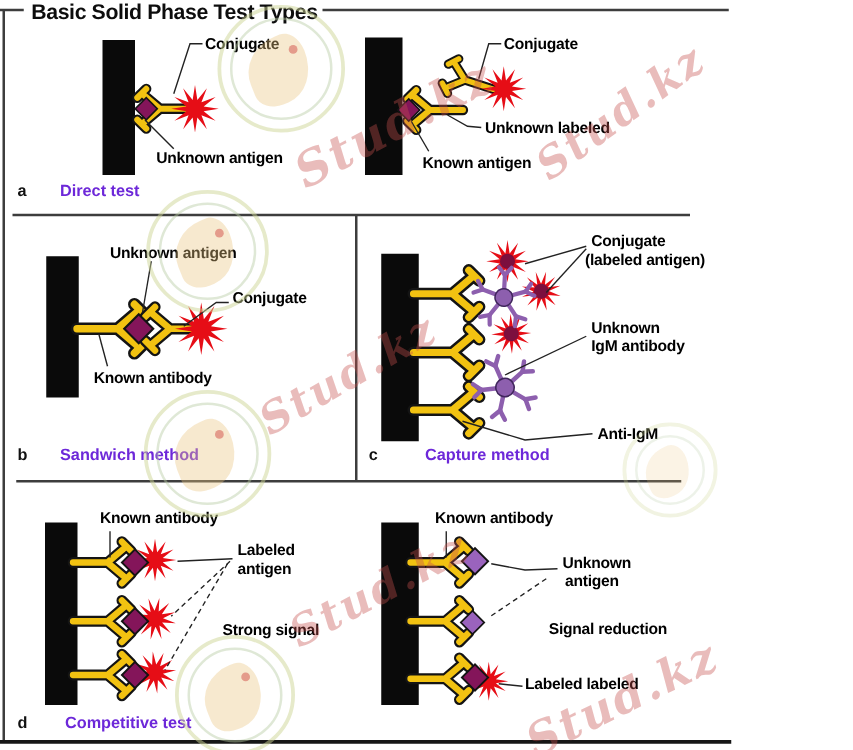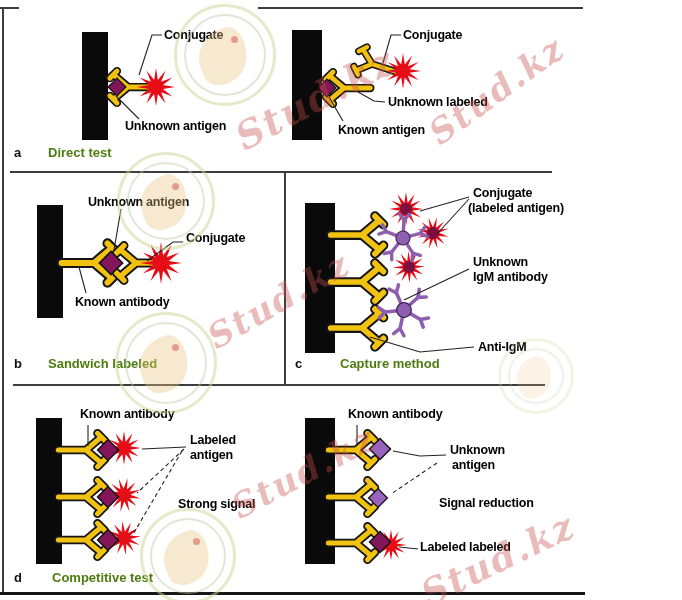--- a/index.html
+++ b/index.html
@@ -1,21 +1,21 @@
 <!DOCTYPE html>
 <html style="--yellow: #f2c211; --ink: #141414; --red: #e60d16; --dark-red: #7c0f3e; --maroon: #84155a; --violet: #9a63bd; --purple: #8d5fae;"><head>
 <meta charset="utf-8">
 <style>
   html,body{margin:0;padding:0;background:#fff;}
   #stage{position:relative;width:682px;height:600px;background:#fff;overflow:hidden;
          font-family:"Liberation Sans",sans-serif;color:#1c1c1c;}
   .bar{position:absolute;background:#0a0a0a;}
   .frame{position:absolute;background:#3d3d3d;}
   .lbl{position:absolute;font-size:12.5px;font-weight:700;letter-spacing:-0.2px;white-space:nowrap;color:#000000;}
-  .cap{position:absolute;font-size:13px;font-weight:700;white-space:nowrap;color:#4d7c0f;}
+  .cap{position:absolute;font-size:13px;font-weight:700;white-space:nowrap;color:#6d28d9;}
   .letter{position:absolute;font-size:13px;font-weight:700;color:#111;}
   #title{position:absolute;left:25px;top:0px;font-size:17px;font-weight:700;letter-spacing:-0.3px;color:#0d0d0d;}
   #rif{position:absolute;left:585px;top:8px;font-size:42px;font-weight:700;letter-spacing:1px;color:#141414;}
   svg{position:absolute;left:0;top:0;}
   .ab-o{stroke:var(--ink);stroke-width:7.5;fill:none;stroke-linecap:round;stroke-linejoin:round;}
   .ab-f{stroke:var(--yellow);stroke-width:4.4;fill:none;stroke-linecap:round;stroke-linejoin:round;}
   .star{fill:var(--red);}
   .core{fill:var(--dark-red);}
   .dia-dark{fill:var(--maroon);stroke:var(--ink);stroke-width:1.6;}
   .dia-light{fill:var(--violet);stroke:var(--ink);stroke-width:1.6;}
@@ -38,20 +38,21 @@
 <div id="stage">
 
   <div class="frame" style="left:0;top:7px;width:19px;height:2px;"></div>
   <div class="frame" style="left:258px;top:7px;width:325px;height:2px;"></div>
   <div class="frame" style="left:2px;top:8px;width:2px;height:586px;"></div>
   <div class="frame" style="left:10px;top:171px;width:542px;height:2px;"></div>
   <div class="frame" style="left:284px;top:172px;width:2px;height:213px;"></div>
   <div class="frame" style="left:13px;top:384px;width:532px;height:2px;"></div>
   <div class="frame" style="left:0;top:592px;width:585px;height:3px;background:#161616;"></div>
 
+  <div id="title">Basic Solid Phase Test Types</div>
 
   <div class="bar" style="left:82px;top:32px;width:26px;height:108px;"></div>
   <div class="bar" style="left:292px;top:30px;width:30px;height:110px;"></div>
   <div class="bar" style="left:37px;top:205px;width:26px;height:113px;"></div>
   <div class="bar" style="left:305px;top:203px;width:30px;height:150px;"></div>
   <div class="bar" style="left:36px;top:418px;width:26px;height:146px;"></div>
   <div class="bar" style="left:305px;top:418px;width:30px;height:146px;"></div>
 
   <svg width="682" height="600" viewBox="0 0 682 600">
     <defs>
@@ -188,21 +189,21 @@
   <div class="cap" style="left:48px;top:145px;">Direct test</div>
 
   <div class="lbl" style="left:403px;top:28px;">Conjugate</div>
   <div class="lbl" style="left:388px;top:95px;">Unknown labeled</div>
   <div class="lbl" style="left:338px;top:123px;">Known antigen</div>
 
   <div class="lbl" style="left:88px;top:195px;">Unknown antigen</div>
   <div class="lbl" style="left:186px;top:231px;">Conjugate</div>
   <div class="lbl" style="left:75px;top:295px;">Known antibody</div>
   <div class="letter" style="left:14px;top:356px;">b</div>
-  <div class="cap" style="left:48px;top:356px;">Sandwich labeled</div>
+  <div class="cap" style="left:48px;top:356px;">Sandwich method</div>
 
   <div class="lbl" style="left:473px;top:186px;">Conjugate</div>
   <div class="lbl" style="left:468px;top:201px;">(labeled antigen)</div>
   <div class="lbl" style="left:473px;top:255px;">Unknown</div>
   <div class="lbl" style="left:473px;top:270px;">IgM antibody</div>
   <div class="lbl" style="left:478px;top:340px;">Anti-IgM</div>
   <div class="letter" style="left:295px;top:356px;">c</div>
   <div class="cap" style="left:340px;top:356px;">Capture method</div>
 
   <div class="lbl" style="left:80px;top:407px;">Known antibody</div>

